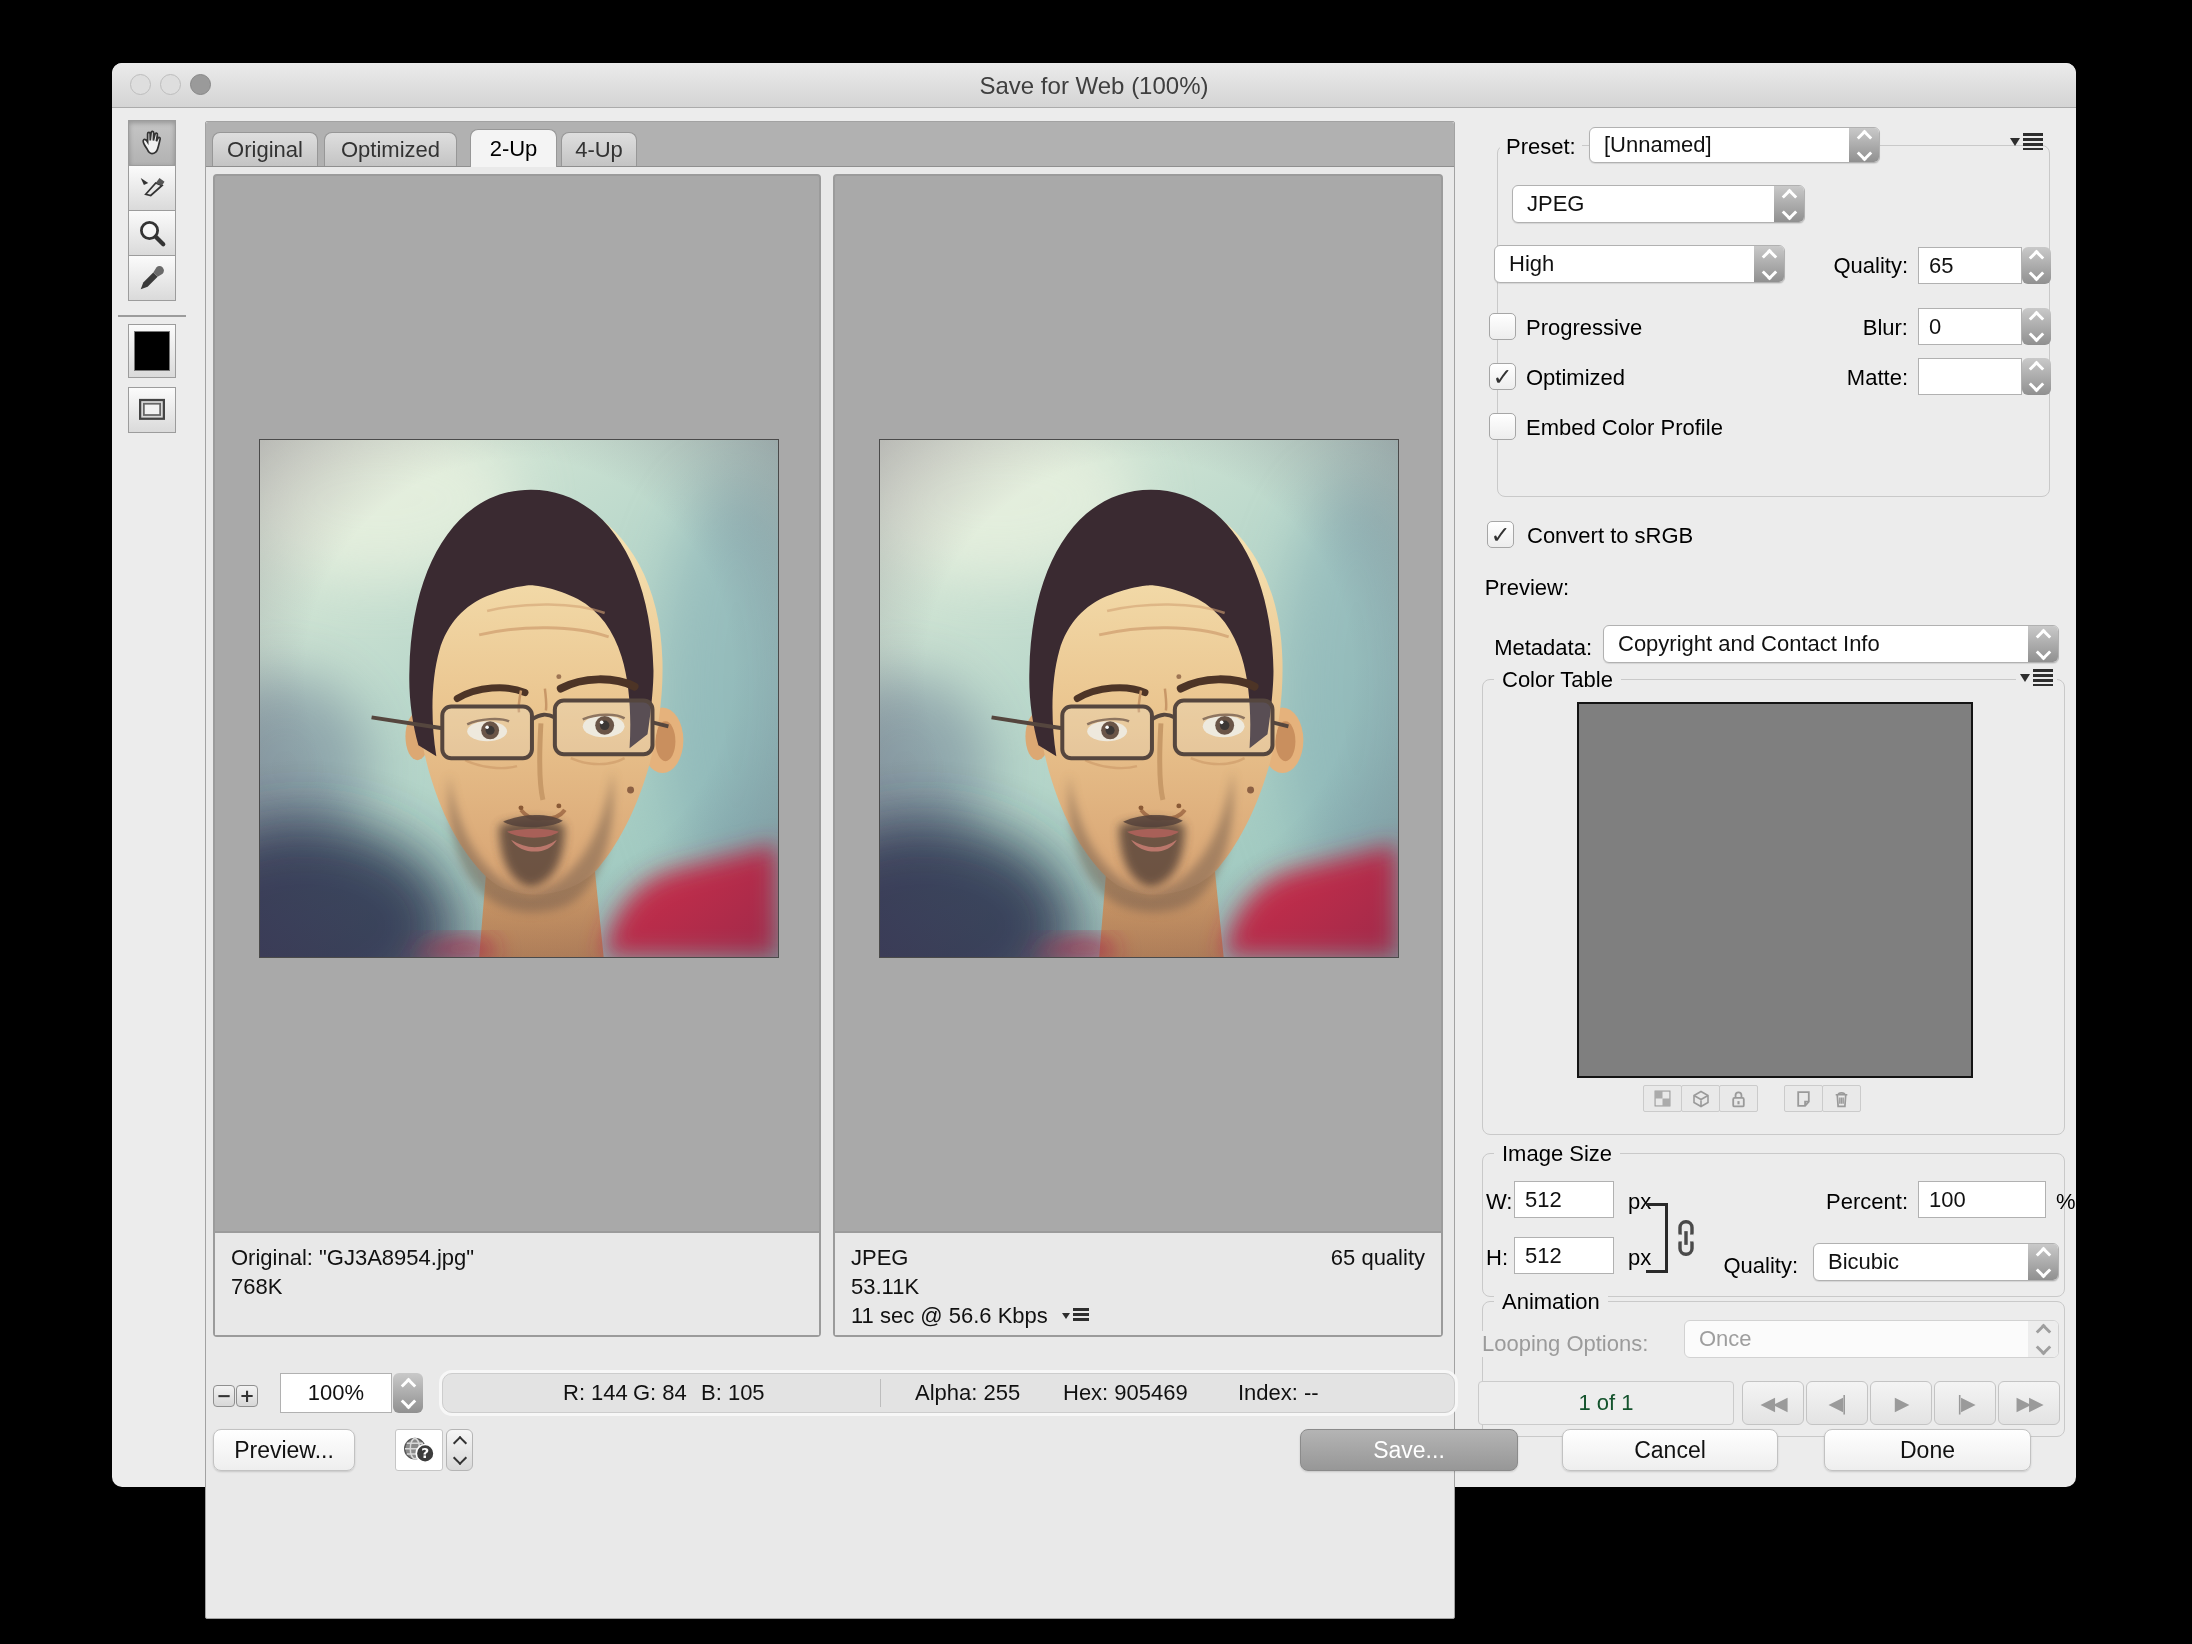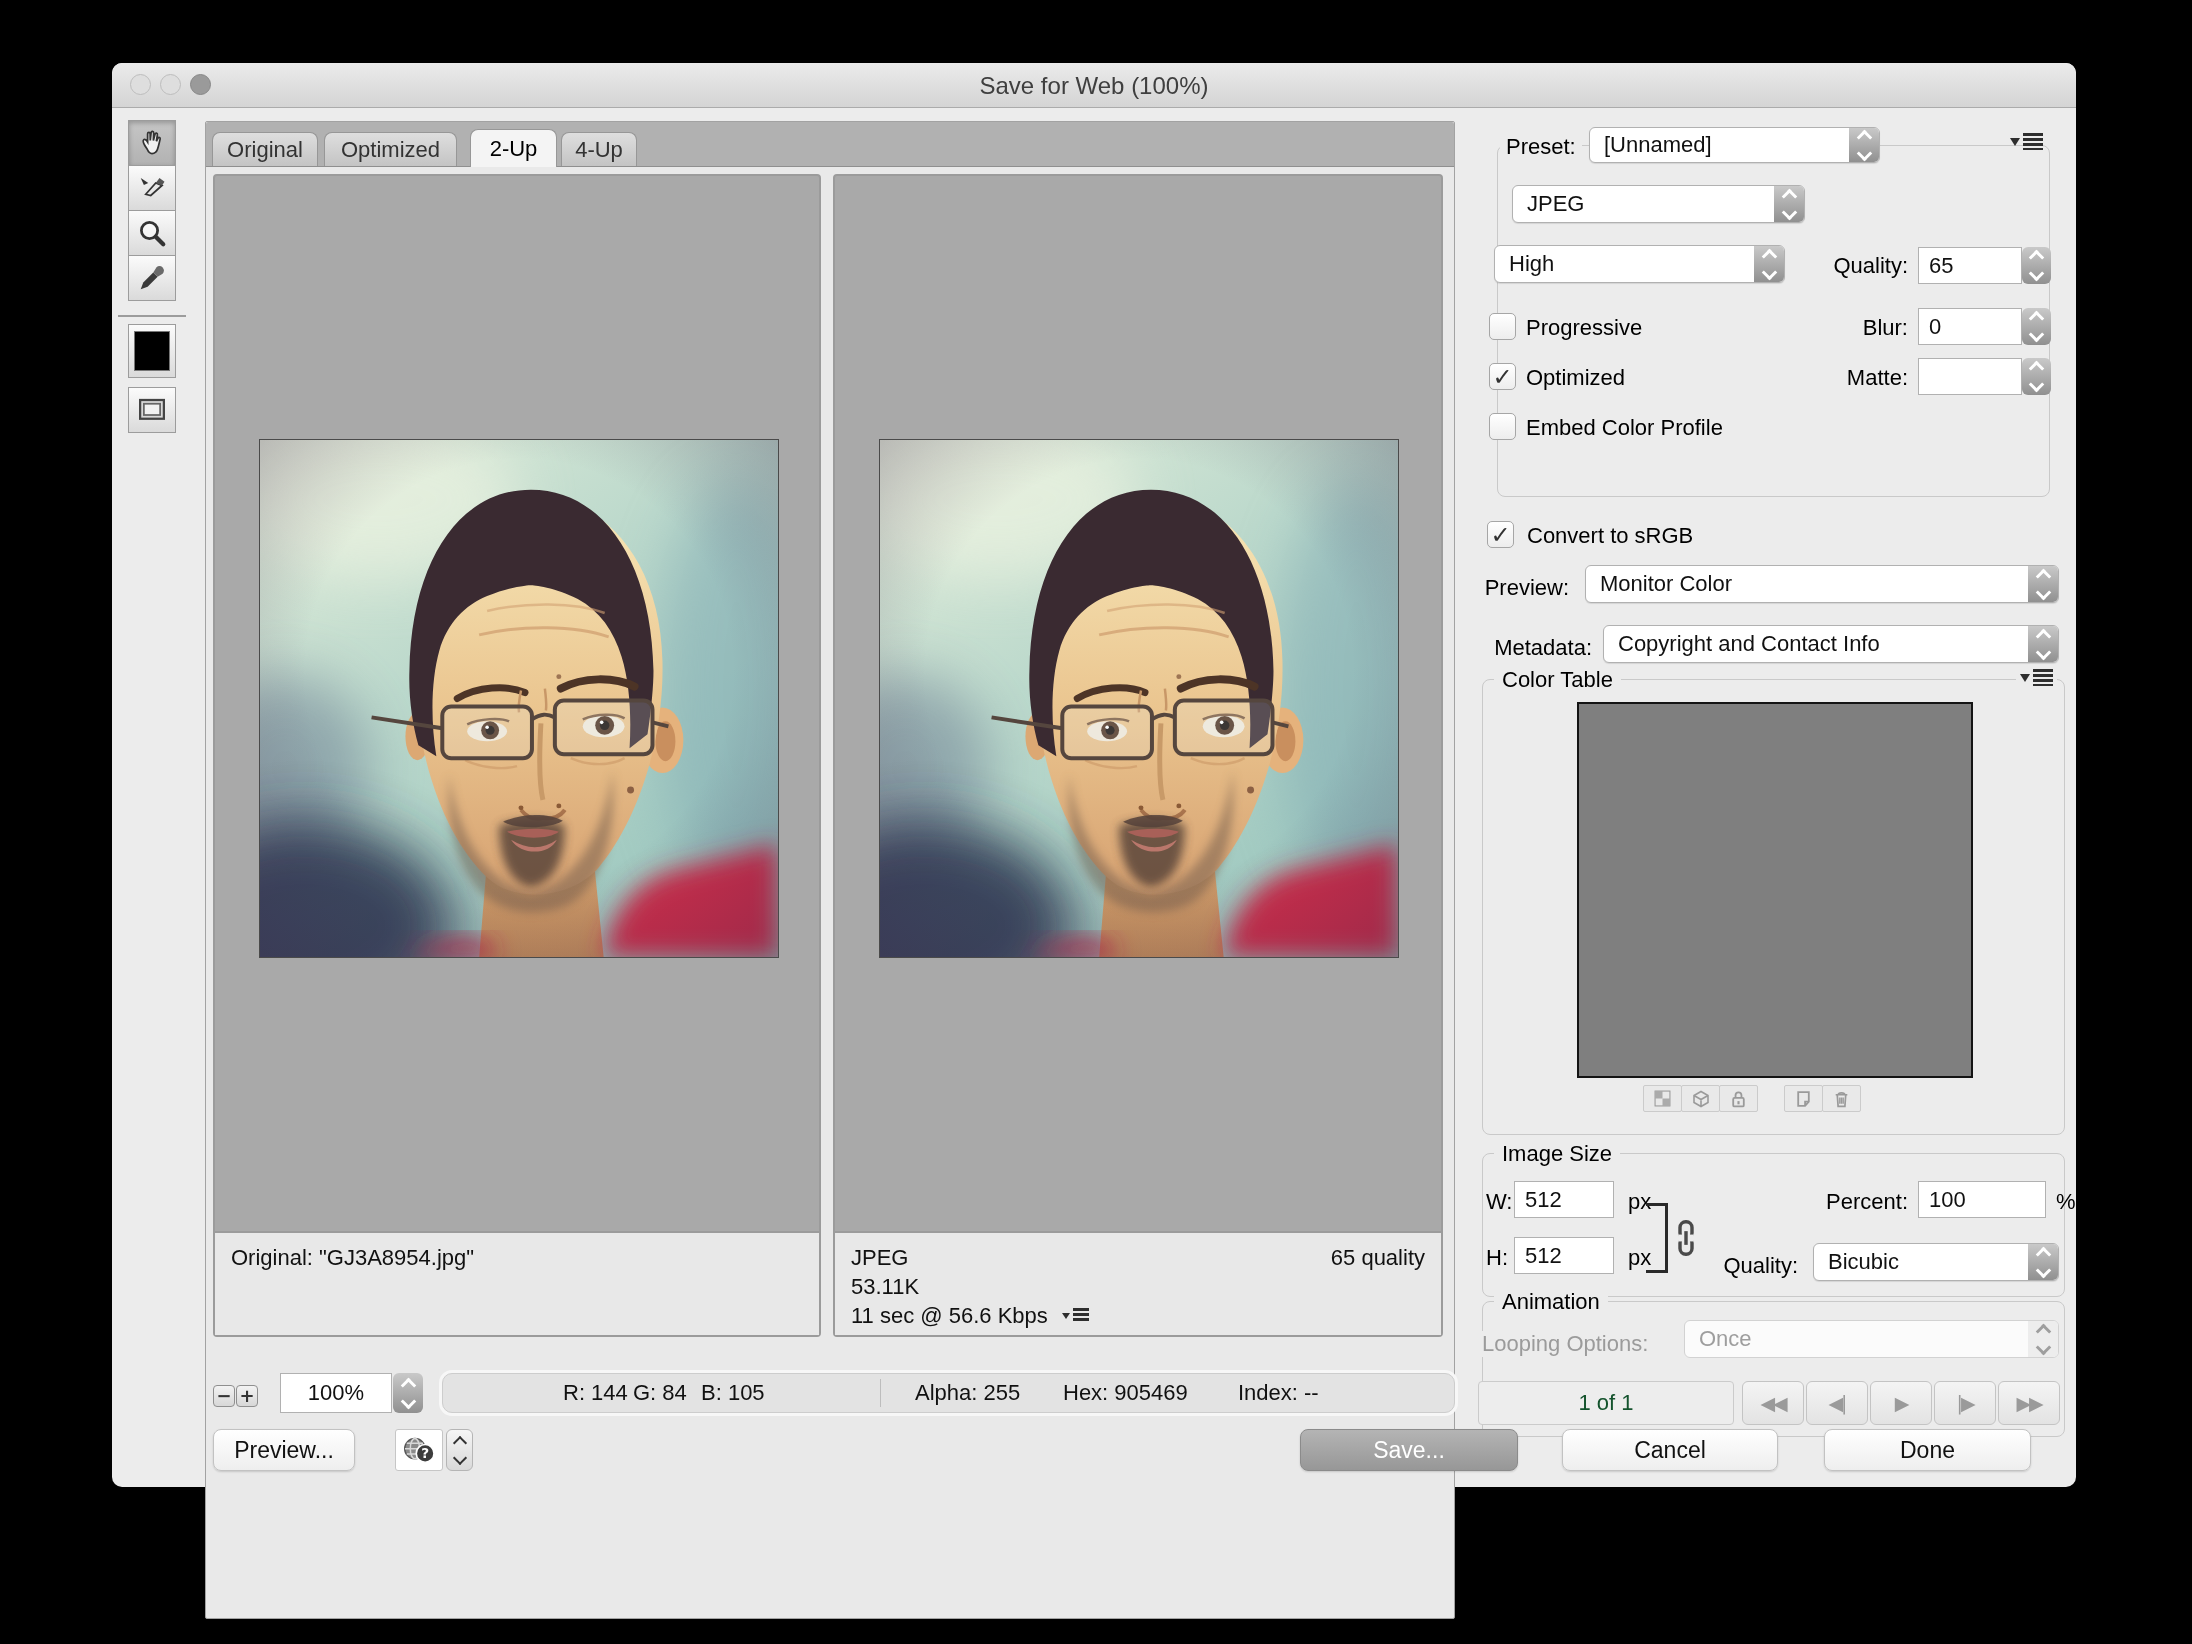--- a/index.html
+++ b/index.html
@@ -205,20 +205,21 @@
       <div class="tab selected" style="left:264px;width:87px">2-Up</div>
       <div class="tab" style="left:355px;width:76px">4-Up</div>
     </div>
 
     <div class="pane" style="left:7px;width:608px">
       <svg class="photo" viewBox="0 0 520 520" preserveAspectRatio="none">
           <use href="#portrait"></use>
         </svg>
       <div class="strip">
         <div class="strip-line">Original: "GJ3A8954.jpg"</div>
+        <div class="strip-line">768K</div>
       </div>
     </div>
 
     <div class="pane" style="left:627px;width:610px">
       <svg class="photo" viewBox="0 0 520 520" preserveAspectRatio="none">
           <use href="#portrait"></use>
         </svg>
       <div class="strip">
         <div class="strip-line" style="position:absolute;right:16px;top:10px">65 quality</div>
         <div class="strip-line">JPEG</div>
@@ -289,27 +290,20 @@
       <i class="chev down"></i>
     </div>
 
   <div class="cb" style="left:1377px;top:350px"></div>
   <div class="lbl" style="left:1414px;top:352px">Embed Color Profile</div>
 
   <div class="cb" style="left:1375px;top:458px">✓</div>
   <div class="lbl" style="left:1415px;top:460px">Convert to sRGB</div>
 
   <div class="lbl right" style="left:1310px;top:512px;width:147px">Preview:</div>
-  <div class="dd" style="left:1473px;top:502px;width:474px;height:38px">
-    <span class="txt">Monitor Color</span>
-    <span class="stp">
-        <i class="chev up"></i>
-        <i class="chev down"></i>
-      </span>
-  </div>
 
   <div class="lbl right" style="left:1310px;top:572px;width:170px">Metadata:</div>
   <div class="dd" style="left:1491px;top:562px;width:456px;height:38px">
     <span class="txt">Copyright and Contact Info</span>
     <span class="stp">
         <i class="chev up"></i>
         <i class="chev down"></i>
       </span>
   </div>
 

